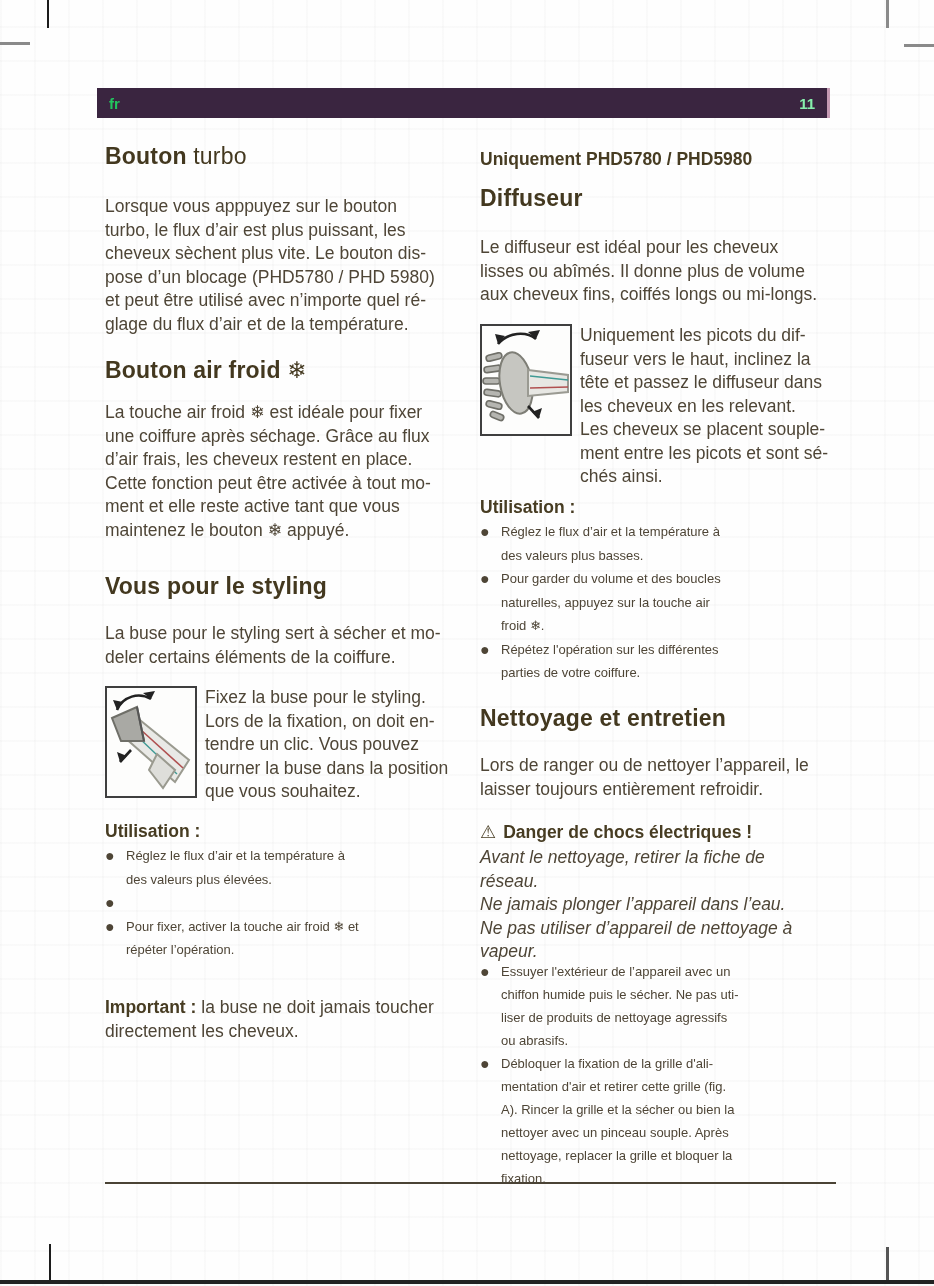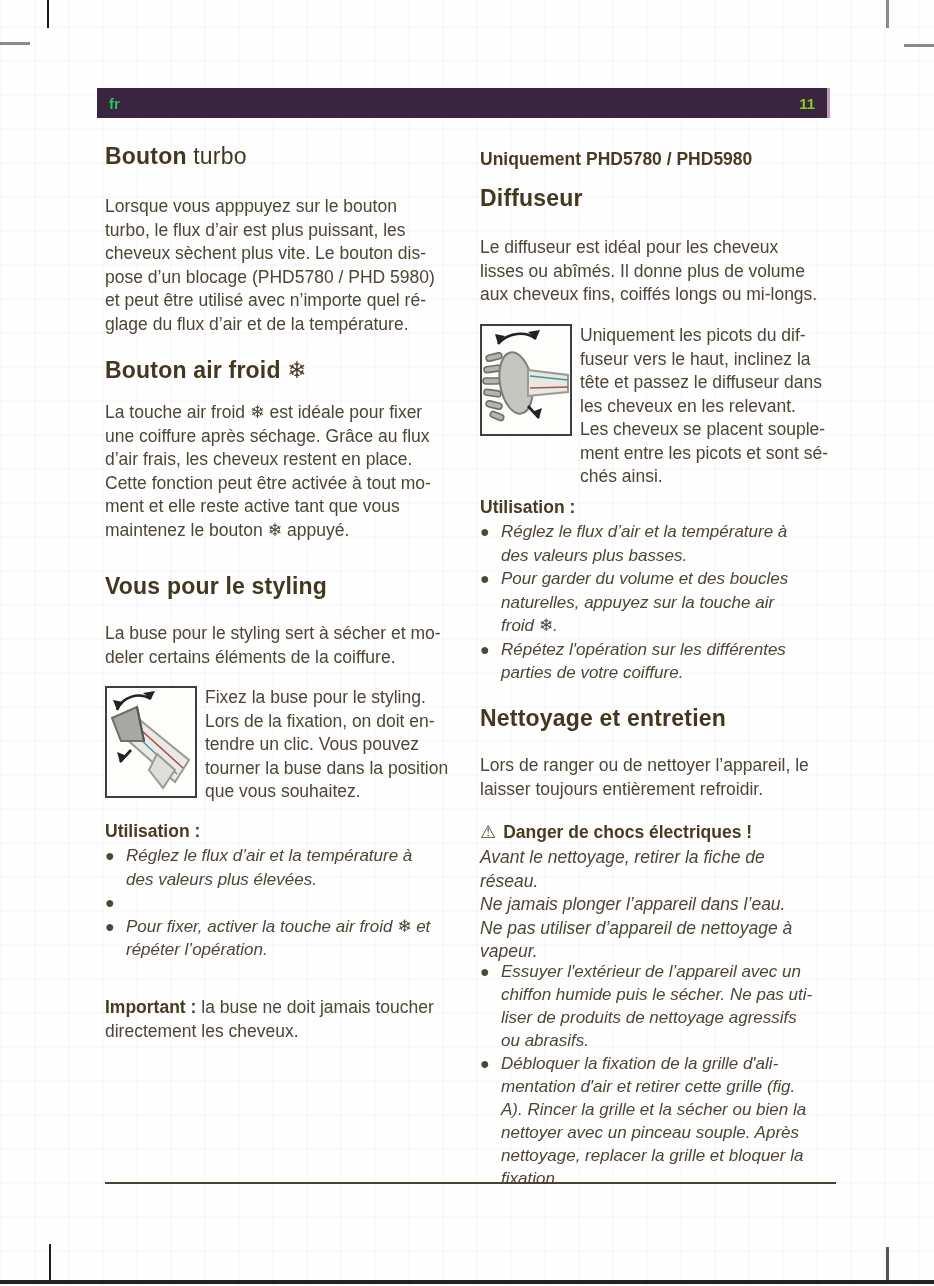--- a/index.html
+++ b/index.html
@@ -15,35 +15,35 @@
   
   .mark { position:absolute; background:#1c1c1c; }
   .mark.gray { background:#8a8a8a; }
   
   .header-bar {
     position:absolute; left:97px; top:88px; width:733px; height:30px;
     background:#3a2540; display:flex; justify-content:space-between; align-items:center;
     padding:0 12px; box-sizing:border-box; border-right:3px solid #c59ab3;
   }
   .lang { font-size:15px; font-weight:bold; color:#22c55e; }
-  .pagenum { font-size:15px; font-weight:bold; color:#84cc16; }
+  .pagenum { font-size:15px; font-weight:bold; color:#86efac; }
   
   .col { position:absolute; top:140px; width:358px; }
   .col-left { left:105px; }
   .col-right { left:480px; }
   .blk { position:absolute; left:0; right:0; }
   .h-big { font-size:23px; line-height:32px; font-weight:bold; color:#43381f; letter-spacing:0.2px; }
   .h-big .light { font-weight:normal; }
   .body-txt { font-size:17.5px; line-height:23.5px; white-space:pre; color:#4e4536; }
   .bold-line { font-size:17.5px; line-height:23.5px; font-weight:bold; color:#473c22; }
   .italic { font-style:italic; }
   ul.blist { margin:0; padding:0; list-style:none; }
   ul.blist li { display:flex; }
   ul.blist .dot { width:21px; flex:0 0 21px; font-size:16px; line-height:23.5px; }
-  ul.blist .li-text { font-size:17px; line-height:23.5px; white-space:pre;font-style:italic; }
+  ul.blist .li-text { font-size:13px; line-height:23.5px; white-space:pre; }
   ul.blist.tight .li-text, ul.blist.tight .dot { line-height:23px; }
   .figure-box {
     position:absolute; width:88px; height:108px; border:2px solid #3f3f3f; background:#fdfdfc;
   }
   .fig-text { position:absolute; left:100px; right:-14px; }
   .warn-head { display:flex; align-items:baseline; gap:7px; }
   .warn-head .tri { font-size:18px; color:#473c22; }
   .footer-line { position:absolute; left:105px; top:1182px; width:731px; height:2px; background:#4a4335; }
   .footer-text { position:absolute; left:105px; top:1191px; width:731px; text-align:right; font-size:15.5px; color:#4a4335; }
   .footer-text .date { margin-left:16px; }

